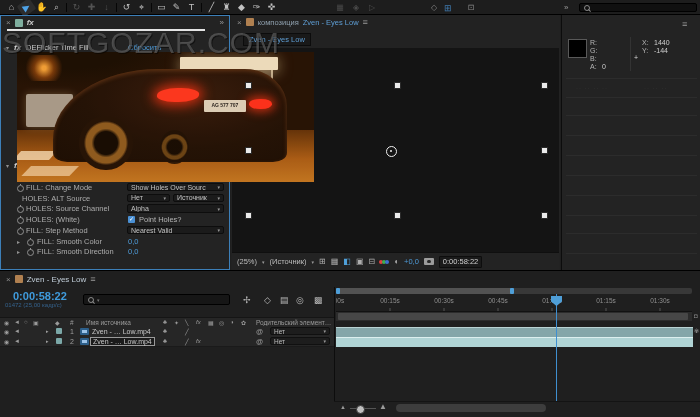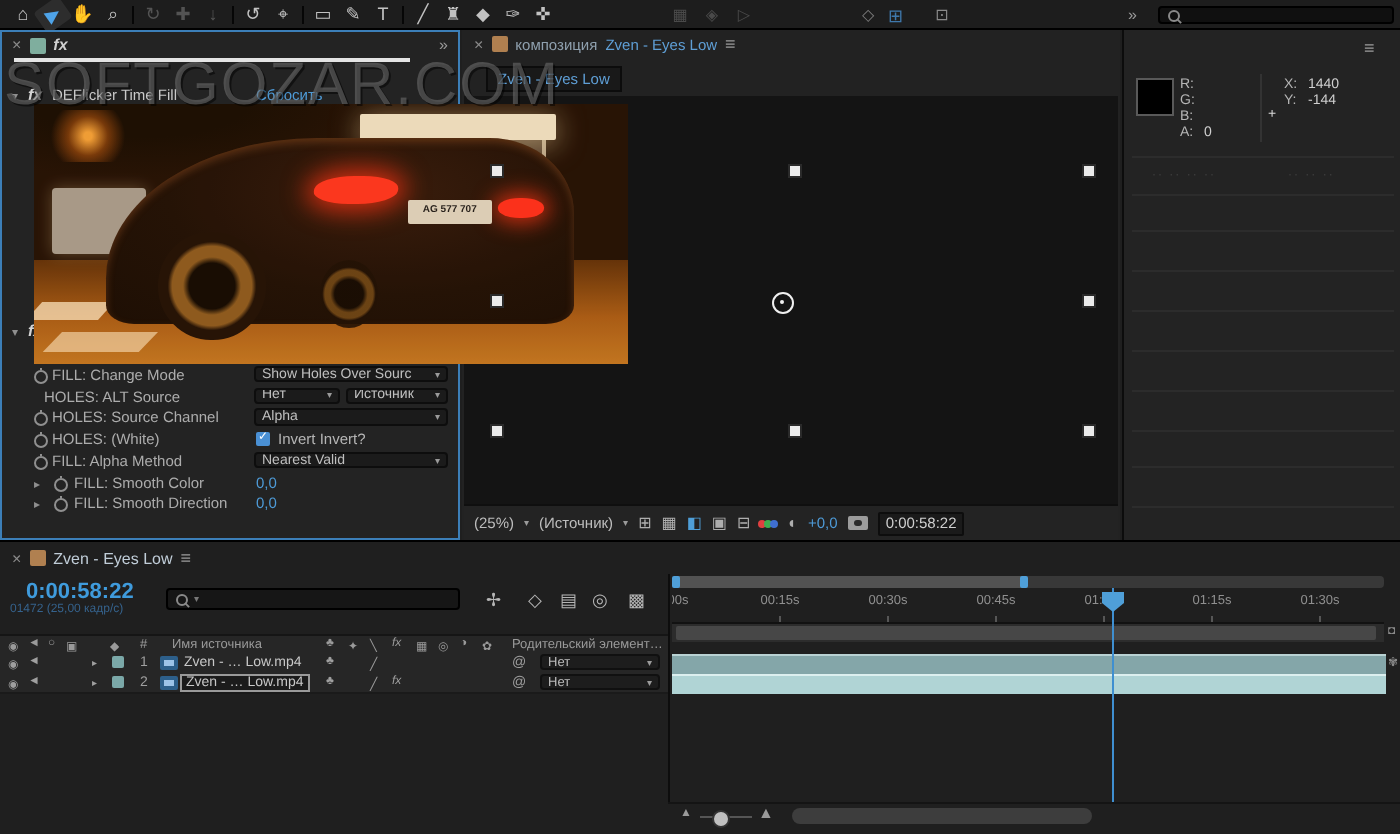--- a/index.html
+++ b/index.html
@@ -308,25 +308,25 @@
         <span class="lb">HOLES: Source Channel</span>
         <span class="dd">
             <span>Alpha</span>
             <span class="ch">▾</span>
           </span>
       </div>
       <div class="r nosw">
         <span class="sw" style="left:16px"></span>
         <span class="lb">HOLES: (White)</span>
         <span class="cb">✓</span>
-        <span class="cbl">Invert Invert?</span>
+        <span class="cbl">Point Holes?</span>
       </div>
       <div class="r nosw">
         <span class="sw" style="left:16px"></span>
-        <span class="lb">FILL: Alpha Method</span>
+        <span class="lb">FILL: Step Method</span>
         <span class="dd">
             <span>Nearest Valid</span>
             <span class="ch">▾</span>
           </span>
       </div>
       <div class="r">
         <span class="tw">▸</span>
           <span class="sw"></span>
         <span class="lb">FILL: Smooth Color</span>
         <span class="val">0,0</span>

